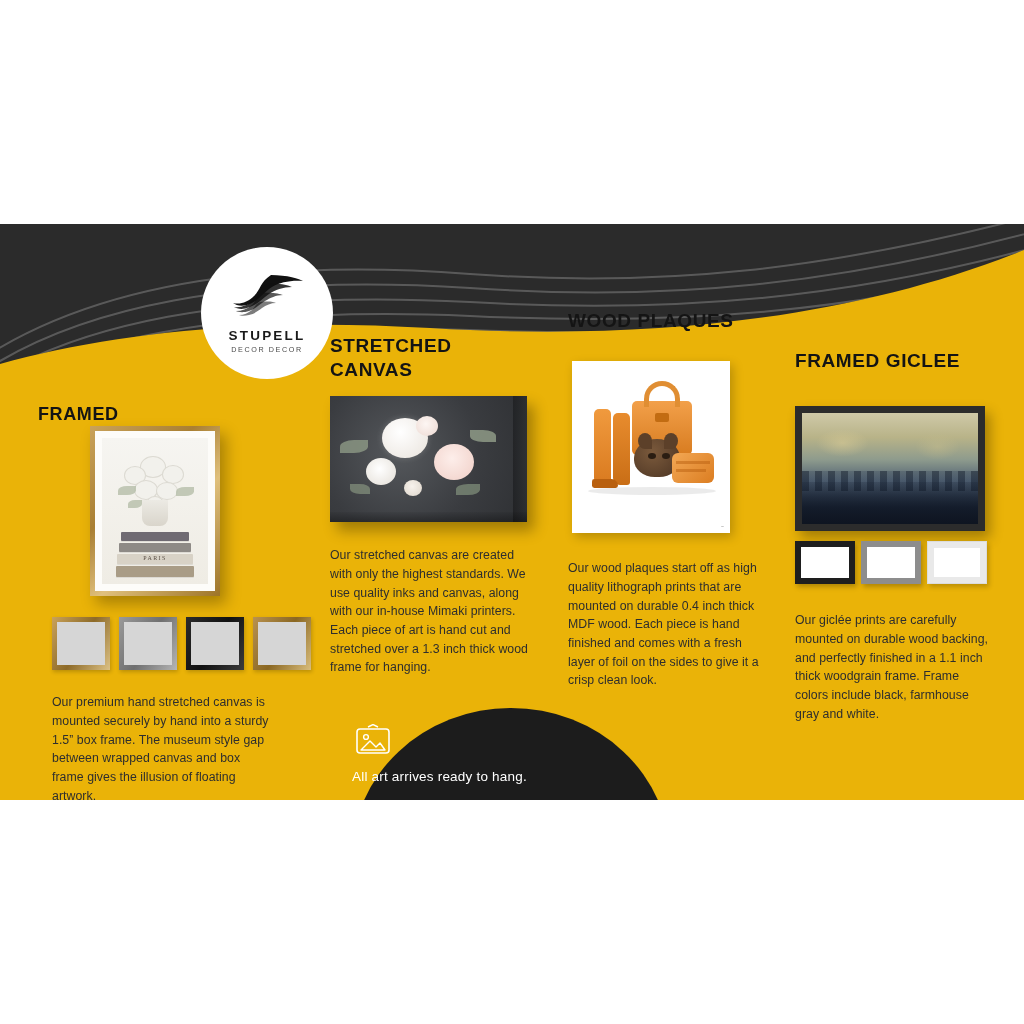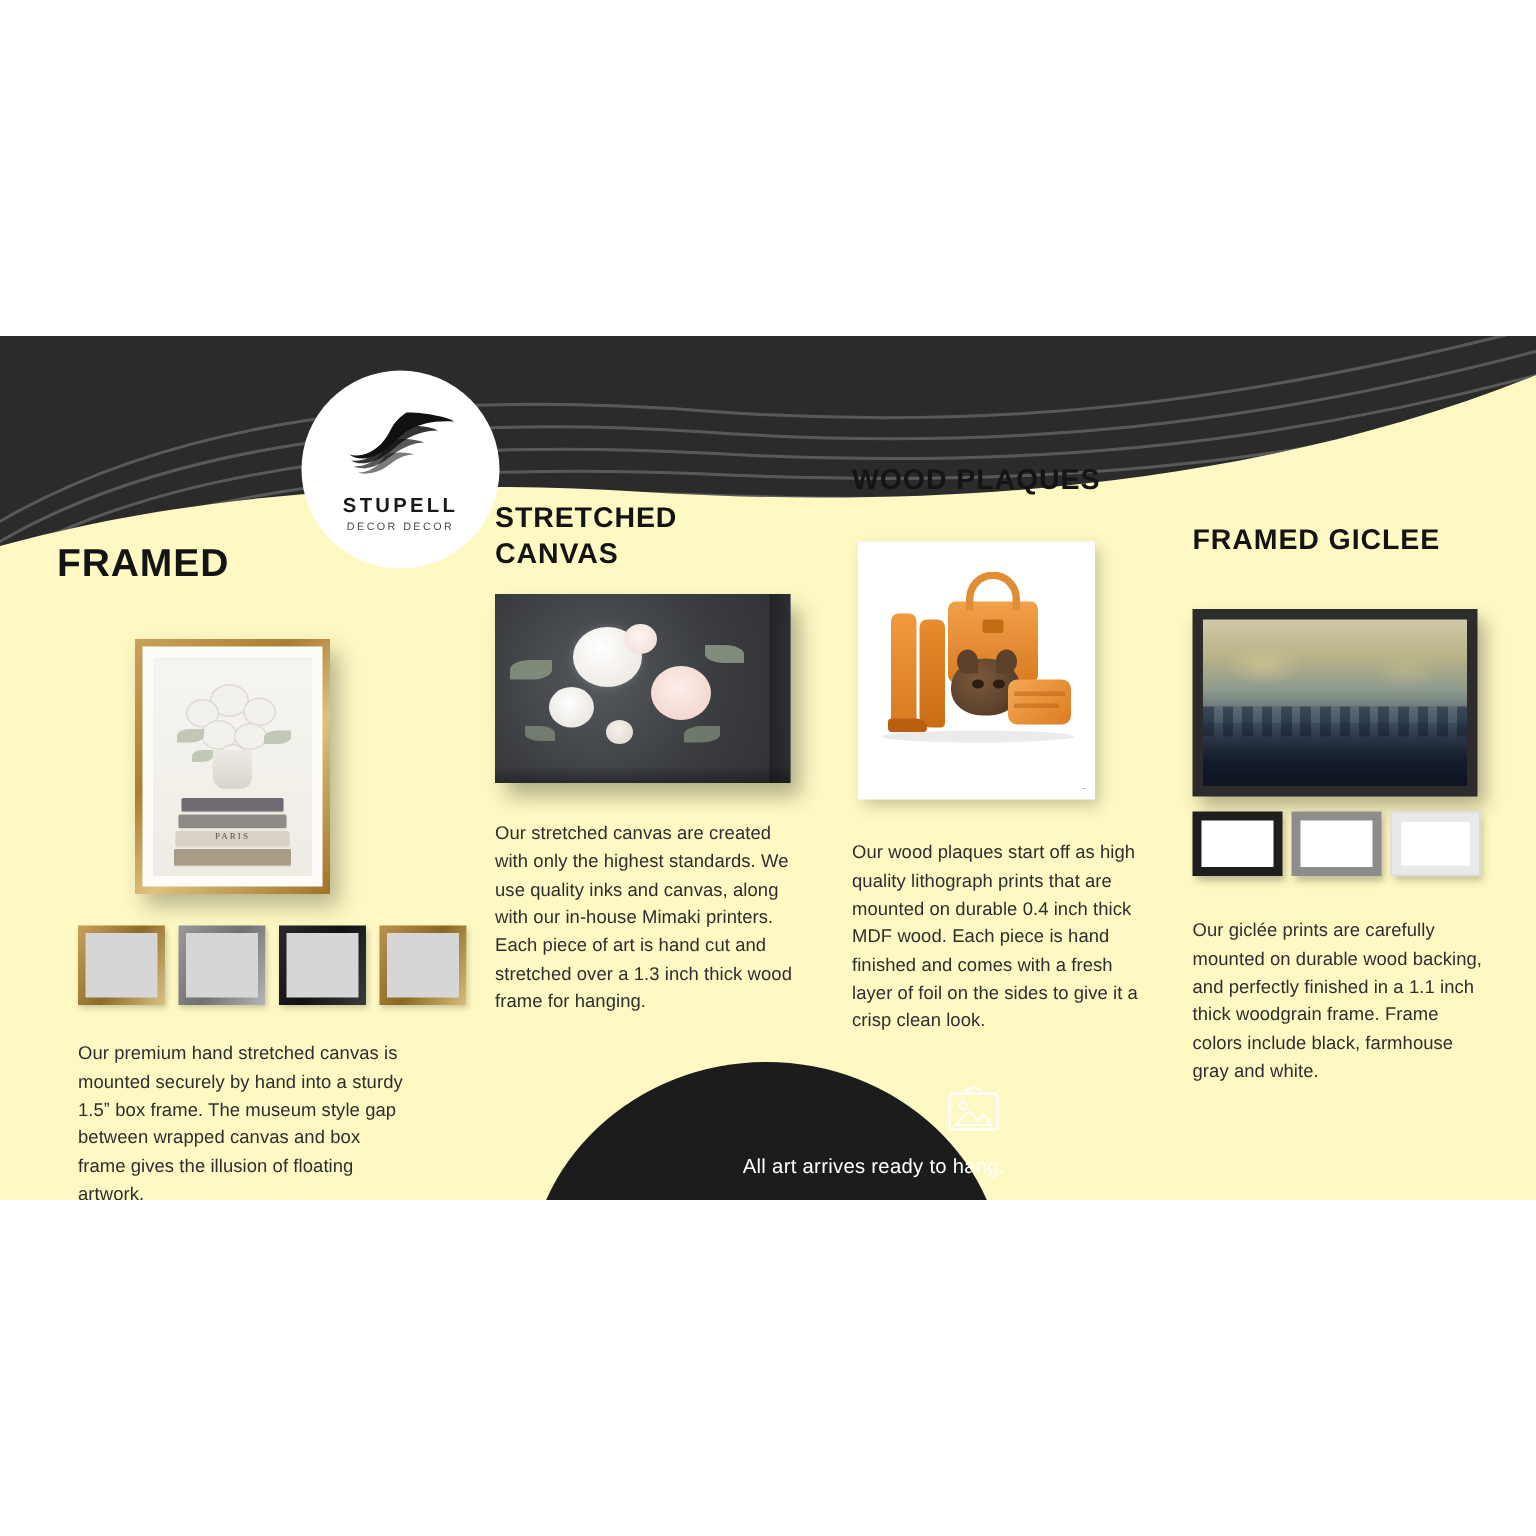--- a/index.html
+++ b/index.html
@@ -13,21 +13,21 @@
     position: relative;
     width: 1024px; height: 1024px;
     background: #ffffff;
     overflow: hidden;
   }
   
   #panel {
     position: absolute;
     left: 0; top: 224px;
     width: 1024px; height: 576px;
-    background: #fef9c3;
+    background: #eab308;
     overflow: hidden;
   }
   
   #wave {
     position: absolute;
     left: 0; top: 0;
     width: 1024px; height: 160px;
     overflow: hidden;
   }
   #wave svg { display: block; }
@@ -73,21 +73,21 @@
   }
   .body-text {
     font-size: 12.3px;
     line-height: 1.52;
     color: #2e2e2e;
     letter-spacing: 0.05px;
   }
 
   
   #col1 { left: 38px; top: 135px; width: 250px; }
-  #col1 h3 { font-size: 26px; }
+  #col1 h3 { font-size: 18px; margin-top: 44px; }
   #art1-wrap {
     position: absolute; left: 52px; top: 67px;
     width: 130px; height: 170px;
   }
   .frame-gold {
     position: absolute; inset: 0;
     background: linear-gradient(135deg,#c9a25a,#a97f33 35%,#e0c07c 60%,#9d7428);
     padding: 5px;
     box-shadow: 6px 8px 14px rgba(0,0,0,0.28);
   }
@@ -215,21 +215,21 @@
   #col4-text { position: absolute; left: 0px; top: 250px; width: 198px; }
 
   
   #footer-arc {
     position: absolute;
     left: 352px; bottom: -88px;
     width: 318px; height: 180px;
     background: #1c1c1c;
     border-radius: 160px 160px 0 0 / 150px 150px 0 0;
     color: #ffffff;
-    text-align: right;
+    text-align: left;
     z-index: 6;
   }
   #footer-arc .ficon { margin-top: 16px; }
   #footer-arc .ftext {
     font-size: 13.5px;
     letter-spacing: .2px;
     margin-top: 7px;
   }
 </style>
 </head>

